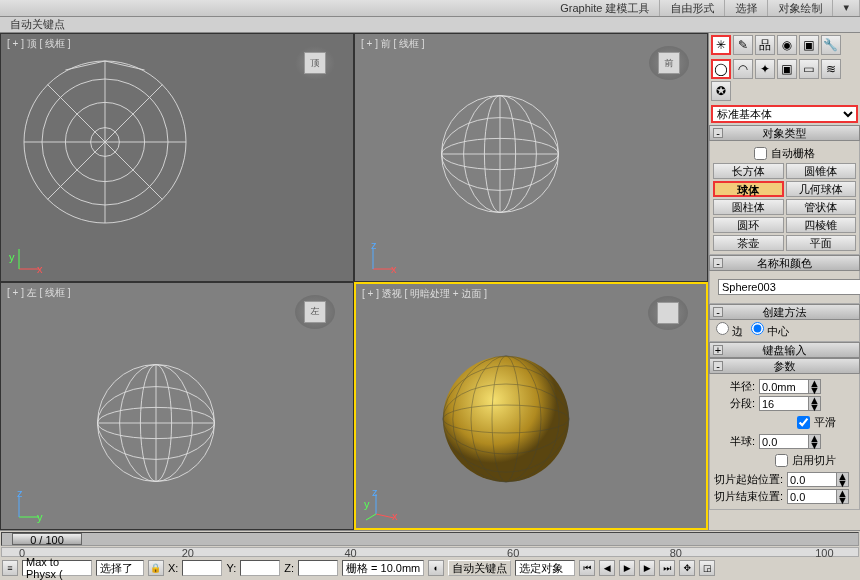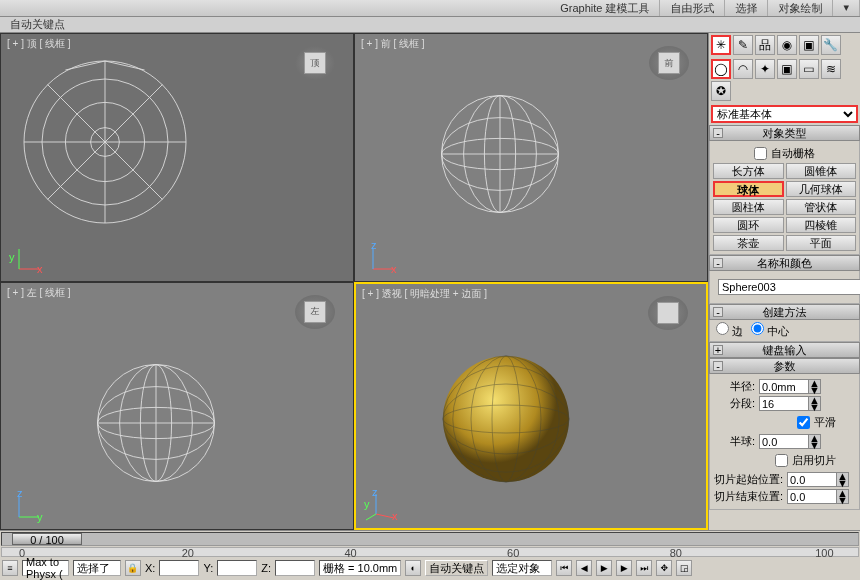--- a/index.html
+++ b/index.html
@@ -326,21 +326,21 @@
   <div class="ruler">
     <span style="left:2%">0</span>
       <span style="left:21%">20</span>
       <span style="left:40%">40</span>
       <span style="left:59%">60</span>
       <span style="left:78%">80</span>
       <span style="left:95%">100</span>
   </div>
   <div class="statusrow">
     <div class="btntiny">≡</div>
-    <div class="box" style="width:47px">Max to Physx (</div>
+    <div class="box" style="width:70px">Max to Physx (</div>
     <div class="box" style="width:48px">选择了</div>
     <div class="btntiny">🔒</div>
     <span>X:</span>
       <div class="box" style="width:40px"></div>
     <span>Y:</span>
       <div class="box" style="width:40px"></div>
     <span>Z:</span>
       <div class="box" style="width:40px"></div>
     <div class="box">栅格 = 10.0mm</div>
     <div class="btntiny">◐</div>

